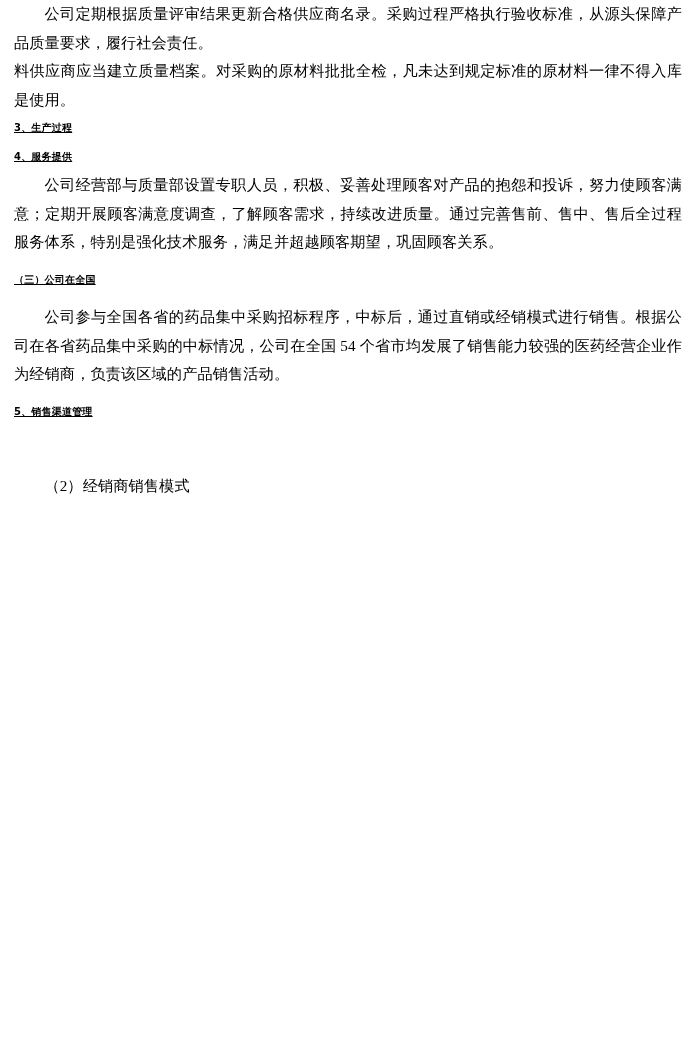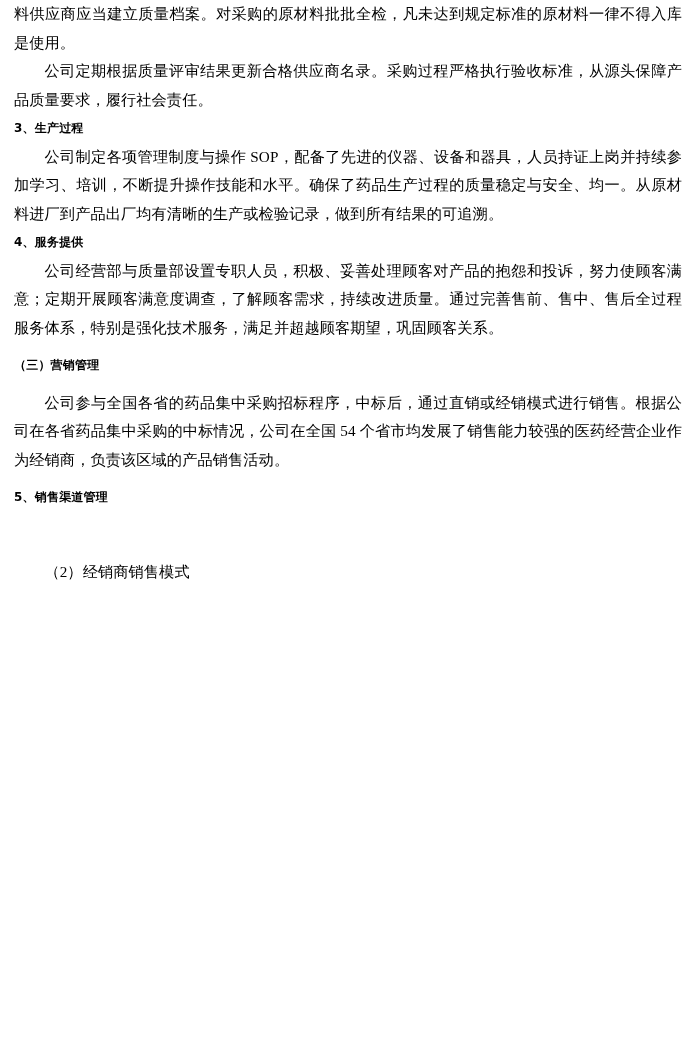--- a/index.html
+++ b/index.html
@@ -25,51 +25,51 @@
     line-height: 28.5px;
     text-align: justify;
     text-justify: inter-ideograph;
     margin: 0;
     letter-spacing: 0.1px;
   }
   .indent {
     text-indent: 2em;
   }
   .heading {
-    font-size: 12px;
+    font-size: 10px;
     line-height: 28.5px;
     margin: 0;
     font-weight: bold;
     font-family: "DejaVu Sans", "Liberation Sans", sans-serif;
     letter-spacing: 0.2px;
+    text-decoration: underline;
   }
   .gap-sm { height: 9px; }
   .gap-md { height: 14px; }
   .gap-lg { height: 18px; }
 </style>
 </head>
 <body>
 
 <div class="page">
 
+  <p class="para indent">公司定期根据质量评审结果更新合格供应商名录。采购过程严格执行验收标准，从源头保障产品质量要求，履行社会责任。</p>
+
   <p class="para">料供应商应当建立质量档案。对采购的原材料批批全检，凡未达到规定标准的原材料一律不得入库是使用。</p>
-
-  <p class="para indent">公司定期根据质量评审结果更新合格供应商名录。采购过程严格执行验收标准，从源头保障产品质量要求，履行社会责任。</p>
 
   <h3 class="heading">3、生产过程</h3>
 
-  <p class="para indent">公司制定各项管理制度与操作 SOP，配备了先进的仪器、设备和器具，人员持证上岗并持续参加学习、培训，不断提升操作技能和水平。确保了药品生产过程的质量稳定与安全、均一。从原材料进厂到产品出厂均有清晰的生产或检验记录，做到所有结果的可追溯。</p>
 
   <h3 class="heading">4、服务提供</h3>
 
   <p class="para indent">公司经营部与质量部设置专职人员，积极、妥善处理顾客对产品的抱怨和投诉，努力使顾客满意；定期开展顾客满意度调查，了解顾客需求，持续改进质量。通过完善售前、售中、售后全过程服务体系，特别是强化技术服务，满足并超越顾客期望，巩固顾客关系。</p>
 
   <div class="gap-sm"></div>
 
-  <h3 class="heading">（三）营销管理</h3>
+  <h3 class="heading">（三）公司在全国</h3>
 
   <div class="gap-sm"></div>
 
 
   <p class="para indent">公司参与全国各省的药品集中采购招标程序，中标后，通过直销或经销模式进行销售。根据公司在各省药品集中采购的中标情况，公司在全国 54 个省市均发展了销售能力较强的医药经营企业作为经销商，负责该区域的产品销售活动。</p>
 
   <div class="gap-sm"></div>
 
   <h3 class="heading">5、销售渠道管理</h3>
 

